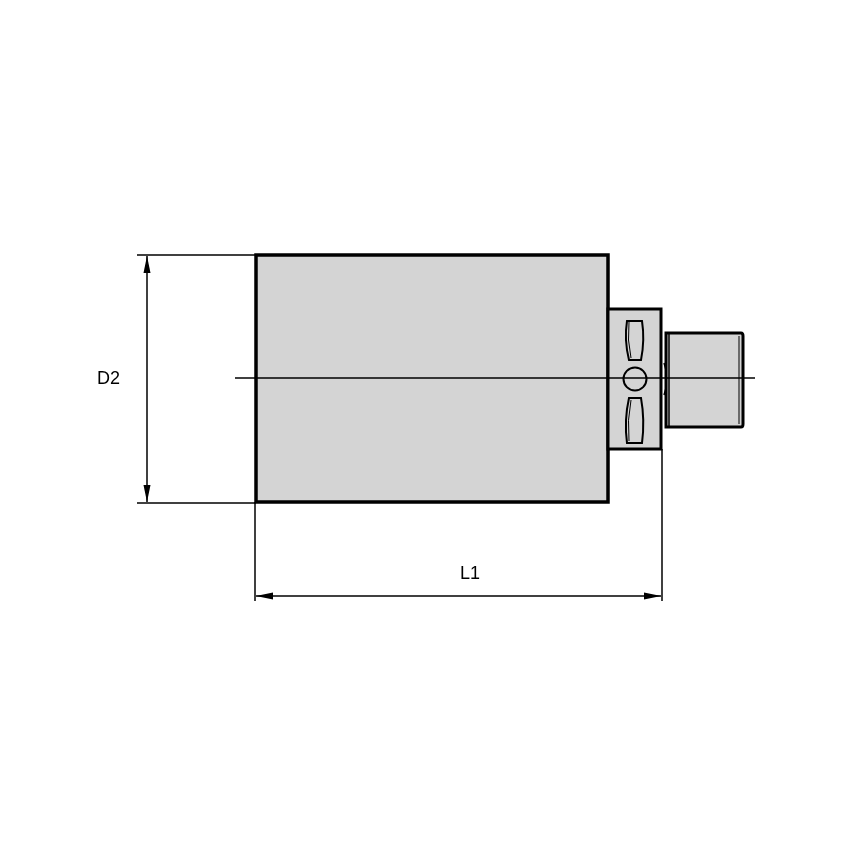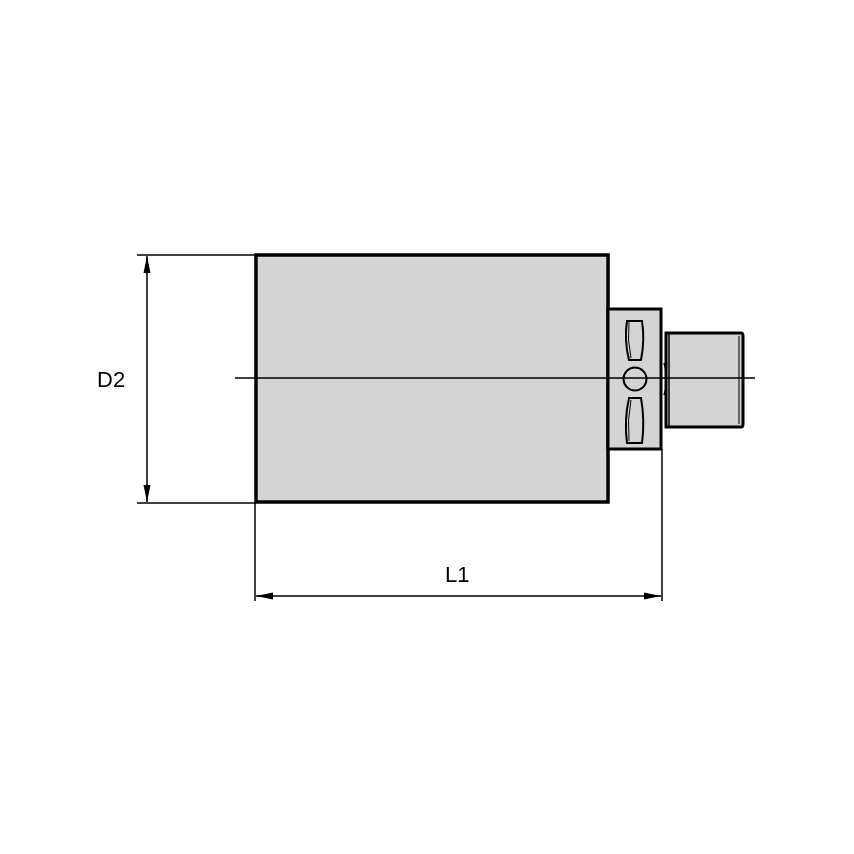--- a/index.html
+++ b/index.html
@@ -17,27 +17,27 @@
     #drawing {
       position: absolute;
       left: 0;
       top: 0;
       width: 854px;
       height: 854px;
     }
     .dim-label {
       position: absolute;
       font-family: "Liberation Sans", sans-serif;
-      font-size: 22px;
+      font-size: 18px;
       color: #000000;
       line-height: 1;
       white-space: nowrap;
     }
     #label-d2 { left: 97px; top: 369px; }
-    #label-l1 { left: 445px; top: 564px; text-align: center; }
+    #label-l1 { left: 460px; top: 564px; text-align: center; }
   </style>
 </head>
 <body>
 
 <svg id="drawing" viewBox="0 0 854 854" xmlns="http://www.w3.org/2000/svg">
 
   <rect x="256" y="255" width="352" height="247" fill="#d4d4d4" stroke="#000" stroke-width="3.5"></rect>
 
   <rect x="608" y="309" width="53" height="140" fill="#d4d4d4" stroke="#000" stroke-width="3"></rect>
 

